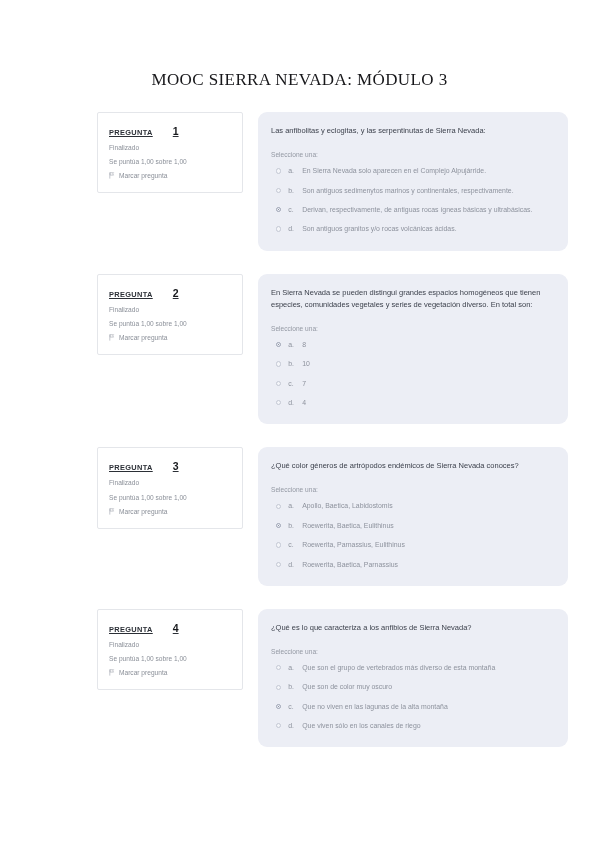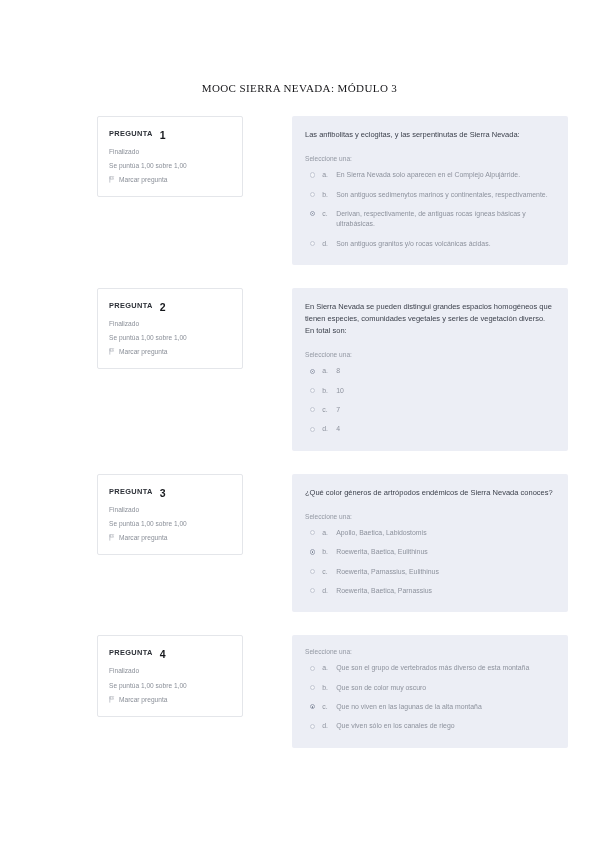--- a/index.html
+++ b/index.html
@@ -19,27 +19,27 @@
     width: 599px;
     height: 848px;
     background: #ffffff;
     box-sizing: border-box;
     padding: 0;
     position: relative;
   }
 
   .doc-title {
     font-family: "Liberation Serif", serif;
-    font-size: 11px;
+    font-size: 17px;
     letter-spacing: 0.4px;
     color: #17171a;
     text-align: center;
     padding-top: 66px;
     padding-bottom: 0;
-    margin: 16px;
+    margin: 4px;
     font-weight: 400;
   }
 
   .quiz-list {
     margin-top: 22px;
     padding: 0 0 0 0;
   }
 
   .question-block {
     display: flex;
@@ -63,22 +63,23 @@
   }
 
   .q-info-title {
     font-size: 7.4px;
     font-weight: bold;
     letter-spacing: 0.35px;
     color: #2b2f36;
     margin: 0 0 7px 0;
     text-transform: uppercase;
     display: flex;
-    align-items: flex-start;
-    gap: 7px;
+    align-items: flex-end;
+    gap: 20px;
+    text-decoration: underline;
   }
   .q-info-num {
     font-size: 10.5px;
     font-weight: bold;
     letter-spacing: 0;
     color: #16181c;
   }
 
   .q-info-line {
     font-size: 6.6px;
@@ -101,25 +102,24 @@
     height: 7px;
     position: relative;
     flex: 0 0 auto;
   }
   .flag-ico svg { display:block; }
 
   
   .q-content {
     flex: 1;
     background: #eceef5;
-    border-radius: 2px;
+    border-radius: 9px;
     padding: 13px 14px 16px 13px;
     box-sizing: border-box;
     min-height: 10px;
-    margin-left: 34px;
   }
 
   .q-text {
     font-size: 7.5px;
     line-height: 1.62;
     color: #3a3f4a;
     margin: 0 0 14px 0;
   }
 
   .q-select-label {
@@ -326,20 +326,21 @@
             <span class="flag-ico">
               <svg width="6" height="7" viewBox="0 0 6 7">
                 <path d="M0.8 0.4 V6.6" stroke="#9a9fa9" stroke-width="0.6" fill="none"></path>
                 <path d="M1.1 0.7 H4.6 L3.6 1.9 L4.6 3.1 H1.1 Z" fill="none" stroke="#9a9fa9" stroke-width="0.55"></path>
               </svg>
             </span>
             <span>Marcar pregunta</span>
           </div>
         </div>
         <div class="q-content">
+          <p class="q-text">¿Qué es lo que caracteriza a los anfibios de Sierra Nevada?</p>
           <p class="q-select-label">Seleccione una:</p>
           <label class="opt">
             <span class="radio"></span>
             <span class="opt-key">a.</span>
             <span class="opt-text">Que son el grupo de vertebrados más diverso de esta montaña</span>
           </label>
           <label class="opt">
             <span class="radio"></span>
             <span class="opt-key">b.</span>
             <span class="opt-text">Que son de color muy oscuro</span>

